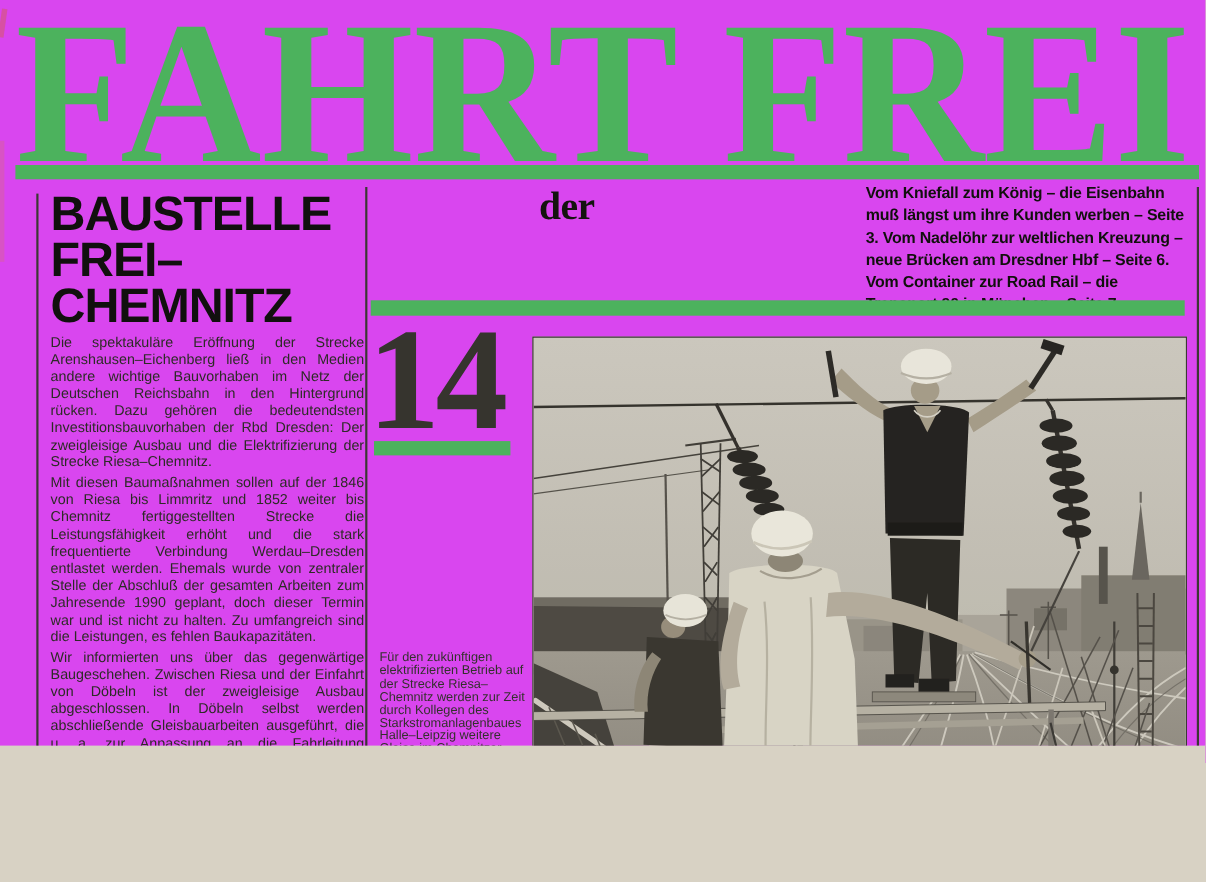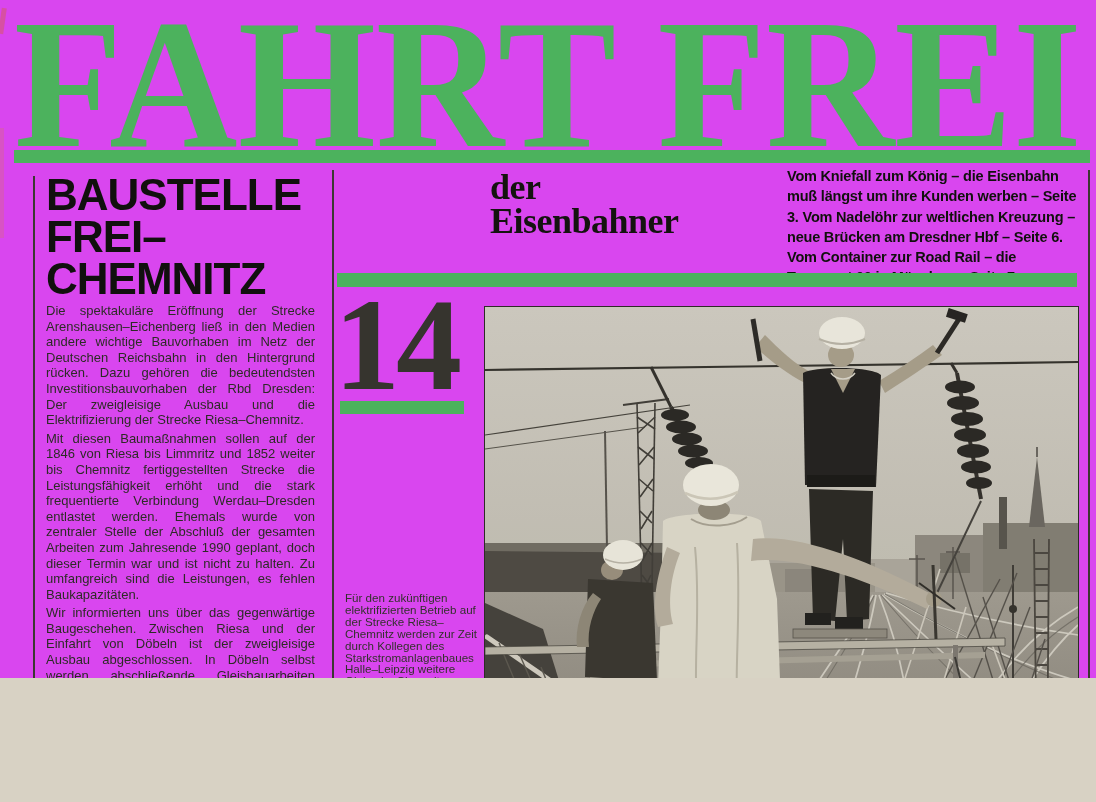--- a/index.html
+++ b/index.html
@@ -28,21 +28,21 @@
   .vrule{width:2px;background:#3b3833;}
   #vrule-left{left:33px;top:176px;height:626px;}
   #vrule-mid{left:332px;top:170px;height:632px;}
   #vrule-right{left:1088px;top:170px;height:632px;}
 
   
   #headline{left:46px;top:174px;width:284px;
     font-weight:bold;font-size:44px;line-height:42px;letter-spacing:-1px;color:#11100e;}
   #article-body{left:46px;top:303px;width:285px;font-size:13px;line-height:15.6px;
     text-align:justify;color:#2d2b26;}
-  #article-body p{margin:0 16px 3px 0;}
+  #article-body p{margin:0 0 3px 0;}
 
   
   #issue-info{left:345px;top:172px;width:130px;font-weight:bold;font-size:15px;
     line-height:19.5px;color:#16150f;}
   #page-number{left:334px;top:294px;width:140px;
     font-family:"Liberation Serif", serif;font-weight:bold;
     font-size:132px;line-height:102px;letter-spacing:-4px;color:#36342e;}
   #photo-caption{left:345px;top:592px;width:136px;font-size:11.6px;line-height:11.9px;color:#33312c;}
 
   
@@ -80,21 +80,20 @@
   </div>
   <div id="article-body" class="abs">
     <p>Die spektakuläre Eröffnung der Strecke Arenshausen–Eichenberg ließ in den Medien andere wichtige Bauvorhaben im Netz der Deutschen Reichsbahn in den Hintergrund rücken. Dazu gehören die bedeutendsten Investitionsbauvorhaben der Rbd Dresden: Der zweigleisige Ausbau und die Elektrifizierung der Strecke Riesa–Chemnitz.</p>
     <p>Mit diesen Baumaßnahmen sollen auf der 1846 von Riesa bis Limmritz und 1852 weiter bis Chemnitz fertiggestellten Strecke die Leistungsfähigkeit erhöht und die stark frequentierte Verbindung Werdau–Dresden entlastet werden. Ehemals wurde von zentraler Stelle der Abschluß der gesamten Arbeiten zum Jahresende 1990 geplant, doch dieser Termin war und ist nicht zu halten. Zu umfangreich sind die Leistungen, es fehlen Baukapazitäten.</p>
     <p>Wir informierten uns über das gegenwärtige Baugeschehen. Zwischen Riesa und der Einfahrt von Döbeln ist der zweigleisige Ausbau abgeschlossen. In Döbeln selbst werden abschließende Gleisbauarbeiten ausgeführt, die u. a. zur Anpassung an die Fahrleitung notwendig wurden. Ein neues Gesicht erhielt der südliche Bahnhofskopf mit der kreuzenden Strecke Leipzig–Döbeln–Dresden. Zwischen Döbeln und Limmritz Ausfahrt sind beide Gleise verlegt, jedoch kann bis zur Inbetriebnahme eines neuen Stellwerkes in Döbeln (voraussichtlich Mai 1991) nur ein Gleis genutzt werden. Zwischen Mittweida und Chemnitz ist der Gleisbau bereits beendet. Zwischen Limmritz und Mittweida muß noch gebaut werden. Für die notwendige Profilfreiheit waren in der vergangenen Zeit der 128 Meter lange Limmritzer und der 170 m lange Pfaffenbergtunnel aufzuschlitzen und mehrere Einschnitte zu erweitern. Ungemein große Massen waren auf engstem</p>
   </div>
 
 
   <div id="publication" class="abs">
     <div>der</div>
-    <div>Eisenbahner</div>
   </div>
 
   <div id="contents-box" class="abs">Vom Kniefall zum König – die Eisenbahn muß längst um ihre Kunden werben – Seite 3. Vom Nadelöhr zur weltlichen Kreuzung – neue Brücken am Dresdner Hbf – Seite 6. Vom Container zur Road Rail – die Transport 90 in München – Seite 7.</div>
   <div id="mid-rule" class="abs green-bar"></div>
 
   <div id="page-number" class="abs">14</div>
   <div id="pagenum-rule" class="abs green-bar"></div>
 
   <div id="photo-caption" class="abs">
     <div>Für den zukünftigen elektrifizierten Betrieb auf der Strecke Riesa–Chemnitz werden zur Zeit durch Kollegen des Starkstromanlagenbaues Halle–Leipzig weitere Gleise im Chemnitzer Hauptbahnhof überspannt. Damit können auch die Bahnsteige 1–6 mit Ellokomotiven angefahren werden. Zwischen Chemnitz und Altmittweida ist die Fahrleitungsanlage weitgehend fertiggestellt. Lesen Sie bitte den nebenstehenden Beitrag.</div>

